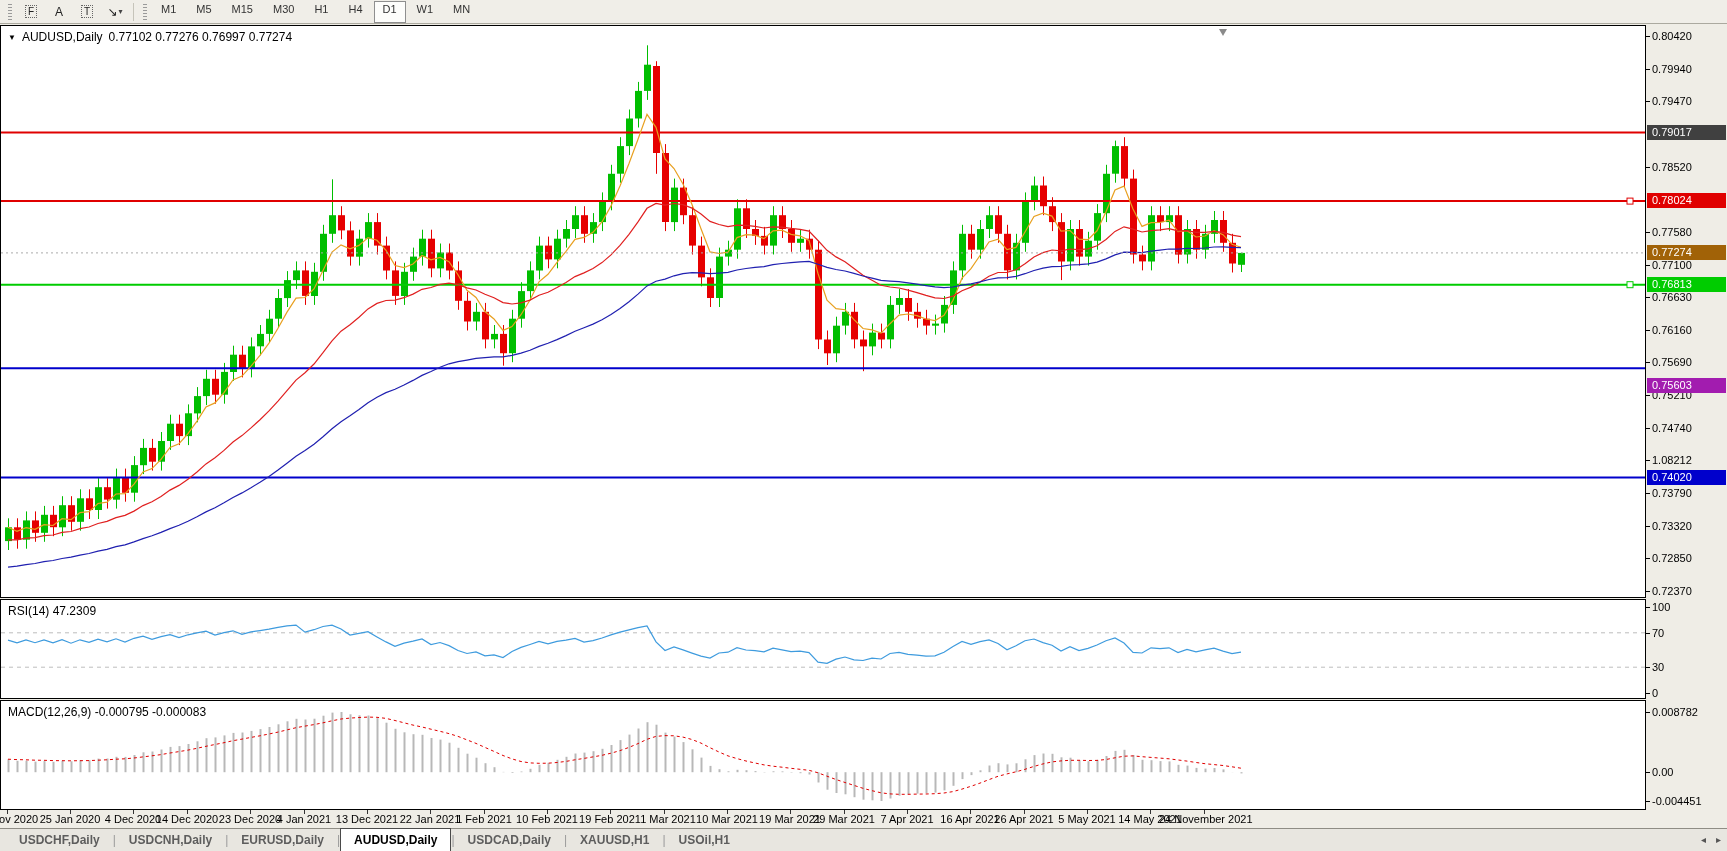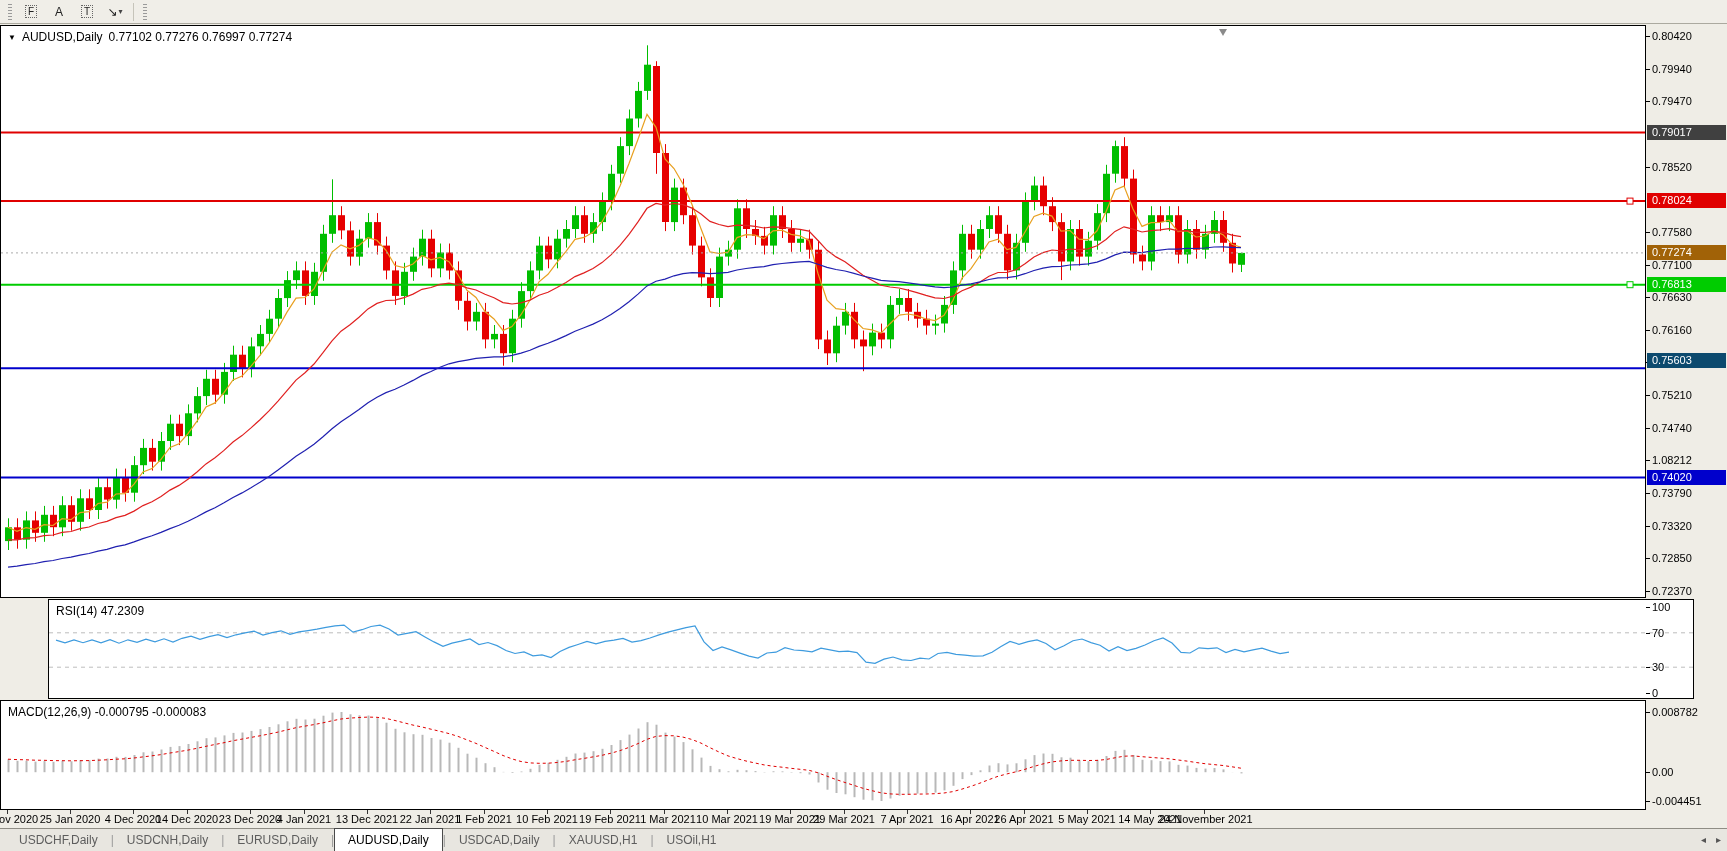--- a/index.html
+++ b/index.html
@@ -13,39 +13,39 @@
            font-size:12px;color:#222;border:1px solid transparent;background:transparent;cursor:default;}
   .tf-btn{height:18px;padding:1px 8px;font-size:11px;color:#333;border:1px solid transparent;background:transparent;}
   .tf-btn.active{background:#FDFDFB;border:1px solid #8f8f8f;}
   .caret{font-size:8px;color:#444;margin-left:1px;}
   .vsep{width:1px;height:18px;background:#c6c4ba;margin:0 4px;}
   .fib-glyph{border:1px dotted #666;padding:0 2px;font-size:10px;}
   .tbox-glyph{border:1px dotted #666;padding:0 2px;font-size:10px;}
 
   .pane{position:absolute;left:0;background:#FFFFFF;border:1px solid #000;box-sizing:border-box;}
   #main-pane{top:25px;width:1646px;height:573px;}
-  #rsi-pane{top:599px;width:1646px;height:100px;margin-left:48px;}
+  #rsi-pane{top:599px;width:1646px;height:100px;}
   #macd-pane{top:700px;width:1646px;height:110px;}
   .pane-label{position:absolute;left:7px;top:4px;font-size:12px;color:#000;white-space:nowrap;z-index:5;}
   #chart-title{display:flex;align-items:center;gap:6px;}
   #chart-title .tri{font-size:8px;color:#000;}
 
   #price-axis{position:absolute;left:1646px;top:25px;width:81px;height:785px;}
   .ptick{position:absolute;left:6px;width:74px;height:13px;font-size:11px;color:#000;}
   .ptick-mark{position:absolute;left:0;width:4px;height:1px;background:#000;}
   .badge{position:absolute;left:1px;width:79px;height:15px;font-size:11px;line-height:15px;padding-left:5px;
          box-sizing:border-box;}
 
   #time-axis{position:absolute;left:0;top:810px;width:1727px;height:18px;background:#EFEDE6;}
   .dlabel{position:absolute;top:3px;width:90px;margin-left:-45px;text-align:center;font-size:11px;color:#000;white-space:nowrap;}
   .dtick{position:absolute;top:0;width:1px;height:4px;background:#333;}
 
   #tab-bar{position:absolute;left:0;top:828px;width:1727px;height:23px;background:#E8E6E0;
            border-top:1px solid #8f8d85;display:flex;align-items:flex-end;padding-left:6px;box-sizing:border-box;}
-  .tab{height:21px;line-height:21px;padding:0 13px;font-size:12px;color:#5d5d5d;cursor:default;white-space:nowrap;}
+  .tab{height:21px;line-height:21px;padding:0 13px;font-size:12px;color:#5d5d5d;cursor:default;white-space:nowrap;font-weight:bold;}
   .tab.active{background:#FFFFFF;color:#000;border:1px solid #4a4a4a;border-bottom:none;height:22px;line-height:22px;}
   .tab-sep{color:#9a9a9a;line-height:21px;font-size:12px;}
   #tab-scroll{position:absolute;right:6px;top:834px;display:flex;gap:10px;}
   .scroll-arrow{font-size:10px;color:#555;cursor:default;}
   svg{display:block;}
 </style>
 </head>
 <body>
 
 <div id="toolbar">
@@ -60,20 +60,31 @@
       <span class="toolbtn">
         <span class="tbox-glyph">T</span>
       </span>
       <span class="toolbtn">
         <span class="">↘</span>
         <span class="caret">▾</span>
       </span>
     </span>
   <span class="vsep"></span>
   <span class="grip"></span>
+  <span id="tf-holder" style="display:flex;gap:2px;">
+      <span class="tf-btn">M1</span>
+      <span class="tf-btn">M5</span>
+      <span class="tf-btn">M15</span>
+      <span class="tf-btn">M30</span>
+      <span class="tf-btn">H1</span>
+      <span class="tf-btn">H4</span>
+      <span class="tf-btn active">D1</span>
+      <span class="tf-btn">W1</span>
+      <span class="tf-btn">MN</span>
+    </span>
 </div>
 
 <div id="main-pane" class="pane">
   <div class="pane-label" id="chart-title">
     <span class="tri">▼</span>
     <span>AUDUSD,Daily</span>
     <span>0.77102 0.77276 0.76997 0.77274</span>
   </div>
   <svg id="main-svg" width="1644" height="571">
       <g>
@@ -559,21 +570,21 @@
     <div class="ptick-mark" style="top:501px"></div>
     <div class="ptick" style="top:495px">0.73320</div>
     <div class="ptick-mark" style="top:533px"></div>
     <div class="ptick" style="top:527px">0.72850</div>
     <div class="ptick-mark" style="top:566px"></div>
     <div class="ptick" style="top:560px">0.72370</div>
     <div class="badge" style="top:100px;background:#404040;color:#FFFFFF">0.79017</div>
     <div class="badge" style="top:168px;background:#E00000;color:#FFFFFF">0.78024</div>
     <div class="badge" style="top:220px;background:#a16207;color:#FFFFFF">0.77274</div>
     <div class="badge" style="top:252px;background:#00CC00;color:#FFFFFF">0.76813</div>
-    <div class="badge" style="top:328px;background:#0c4a6e;color:#FFFFFF">0.75603</div>
+    <div class="badge" style="top:353px;background:#a21caf;color:#FFFFFF">0.75603</div>
     <div class="badge" style="top:445px;background:#0000CC;color:#FFFFFF">0.74020</div>
     <div class="ptick-mark" style="top:582px"></div>
     <div class="ptick" style="top:576px">100</div>
     <div class="ptick-mark" style="top:608px"></div>
     <div class="ptick" style="top:602px">70</div>
     <div class="ptick-mark" style="top:642px"></div>
     <div class="ptick" style="top:636px">30</div>
     <div class="ptick-mark" style="top:668px"></div>
     <div class="ptick" style="top:662px">0</div>
     <div class="ptick-mark" style="top:687px"></div>

